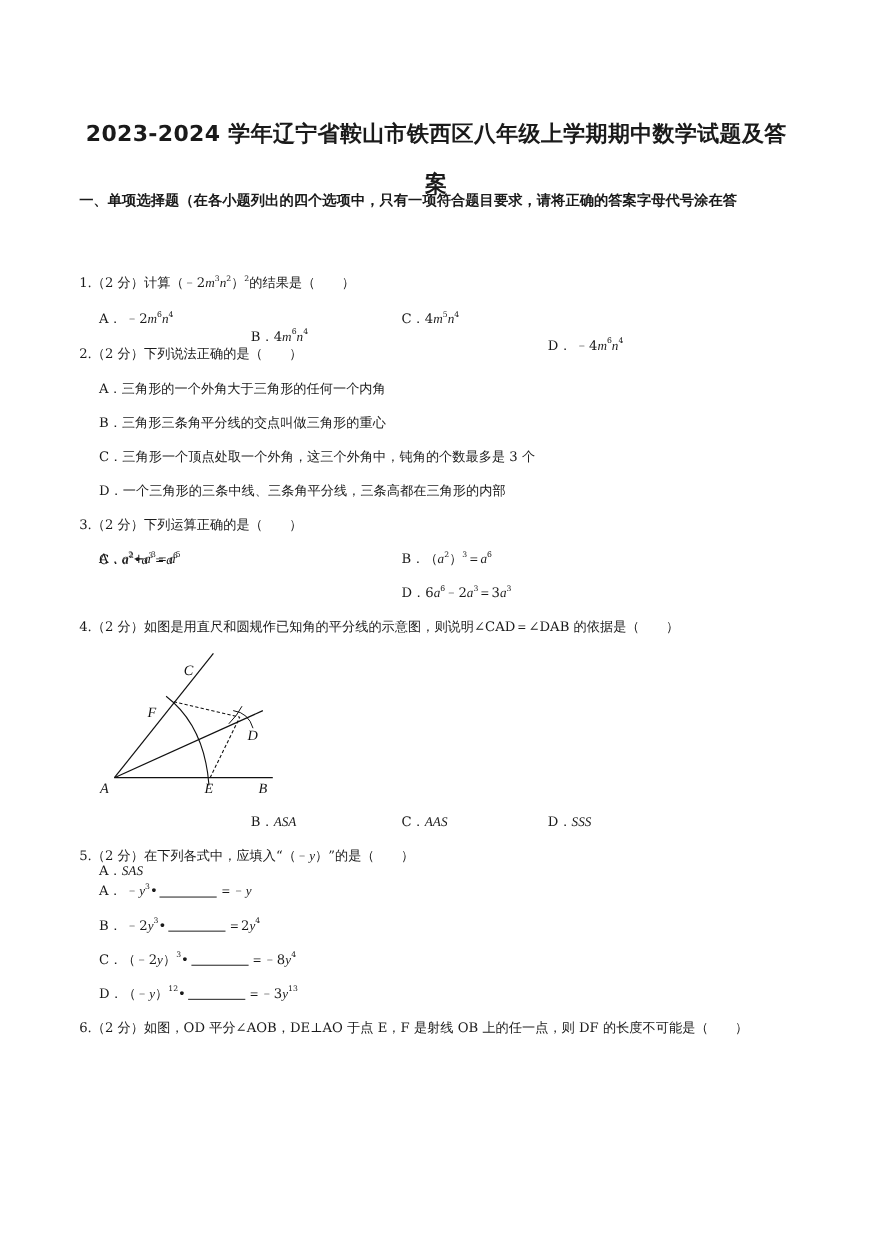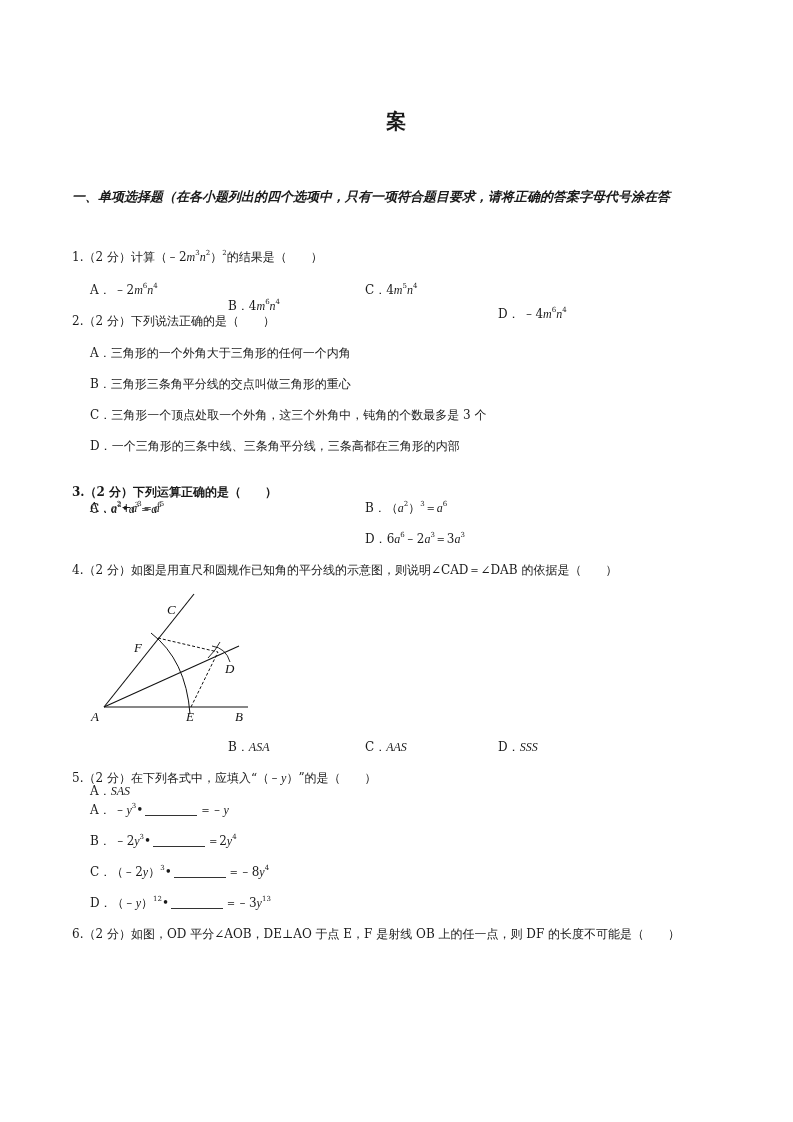--- a/index.html
+++ b/index.html
@@ -7,37 +7,38 @@
     width:793px; height:1122px; position:relative; overflow:hidden;
     font-family:"DejaVu Serif","Liberation Serif",serif;
     color:#1a1a1a;
   }
   .title {
     position:absolute; left:60px; width:673px; top:98px;
     text-align:center; font-family:"DejaVu Sans","Liberation Sans",sans-serif;
     font-weight:bold; font-size:20px; line-height:46px; letter-spacing:0.3px;
   }
   .section {
-    position:absolute; left:72px; width:660px; top:182px;
+    position:absolute; left:72px; width:660px; top:168px;
     font-family:"DejaVu Sans","Liberation Sans",sans-serif; font-weight:bold;
-    font-size:13px; line-height:30px;font-style:italic;
+    font-size:13px; line-height:30px;
   }
   .line { position:absolute; font-size:12px; line-height:16px; white-space:nowrap; }
   .q { left:72px; }
   .opt { left:90px; }
   .i { font-style:italic; font-family:"Liberation Serif","DejaVu Serif",serif; }
   sup { font-size:7px; vertical-align:6px; line-height:0; }
   .blank { display:inline-block; width:52px; border-bottom:1px solid #333; height:11px; vertical-align:-2px; margin:0 2px; }
   .diagram { position:absolute; left:80px; top:590px; width:180px; height:140px; }
   .diagram text { font-family:"Liberation Serif","DejaVu Serif",serif; font-style:italic; font-size:13px; fill:#111; }
 </style>
 </head>
 <body>
 
 <div class="title">
+  <div>2023-2024 学年辽宁省鞍山市铁西区八年级上学期期中数学试题及答</div>
   <div>案</div>
 </div>
 
 <div class="section">
   <div>一、单项选择题（在各小题列出的四个选项中，只有一项符合题目要求，请将正确的答案字母代号涂在答</div>
 </div>
 
 <div class="line q" style="top:249px;">
   <span>1.</span><span>（2 分）</span><span>计算（﹣2<span class="i">m</span><sup>3</sup><span class="i">n</span><sup>2</sup>）<sup>2</sup>的结果是（　　）</span>
 </div>
@@ -47,21 +48,21 @@
 <div class="line" style="left:498px; top:282px;margin-top:24px;"><span>D．</span> ﹣4<span class="i">m</span><sup>6</sup><span class="i">n</span><sup>4</sup></div>
 
 <div class="line q" style="top:313px;">
   <span>2.</span><span>（2 分）</span><span>下列说法正确的是（　　）</span>
 </div>
 <div class="line opt" style="top:345px;"><span>A．</span><span>三角形的一个外角大于三角形的任何一个内角</span></div>
 <div class="line opt" style="top:376px;"><span>B．</span><span>三角形三条角平分线的交点叫做三角形的重心</span></div>
 <div class="line opt" style="top:407px;"><span>C．</span><span>三角形一个顶点处取一个外角，这三个外角中，钝角的个数最多是 3 个</span></div>
 <div class="line opt" style="top:438px;"><span>D．</span><span>一个三角形的三条中线、三条角平分线，三条高都在三角形的内部</span></div>
 
-<div class="line q" style="top:484px;font-weight:bold;">
+<div class="line q" style="top:469px;">
   <span>3.</span><span>（2 分）</span><span>下列运算正确的是（　　）</span>
 </div>
 <div class="line opt" style="top:500px;"><span>A．</span><span class="i">a</span><sup>2</sup>+<span class="i">a</span><sup>3</sup>＝<span class="i">a</span><sup>5</sup></div>
 <div class="line" style="left:365px; top:500px;"><span>B．</span>（<span class="i">a</span><sup>2</sup>）<sup>3</sup>＝<span class="i">a</span><sup>6</sup></div>
 <div class="line opt" style="top:501px;"><span>C．</span><span class="i">a</span><sup>2</sup>•<span class="i">a</span><sup>3</sup>＝<span class="i">a</span><sup>6</sup></div>
 <div class="line" style="left:365px; top:531px;"><span>D．</span>6<span class="i">a</span><sup>6</sup>﹣2<span class="i">a</span><sup>3</sup>＝3<span class="i">a</span><sup>3</sup></div>
 
 <div class="line q" style="top:562px;">
   <span>4.</span><span>（2 分）</span><span>如图是用直尺和圆规作已知角的平分线的示意图，则说明∠CAD＝∠DAB 的依据是（　　）</span>
 </div>

